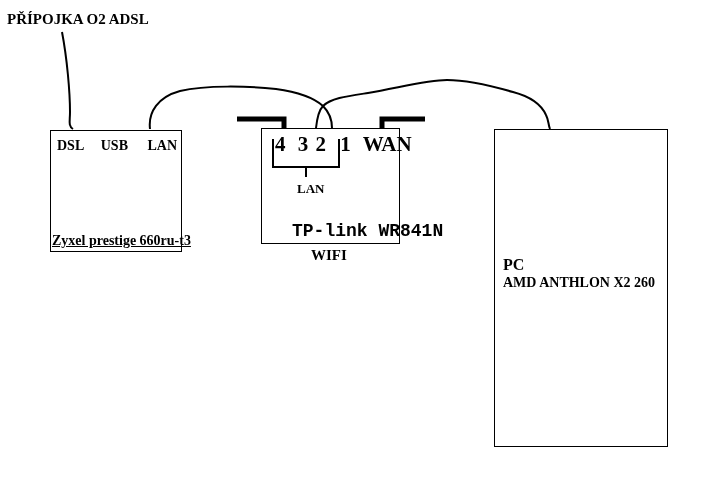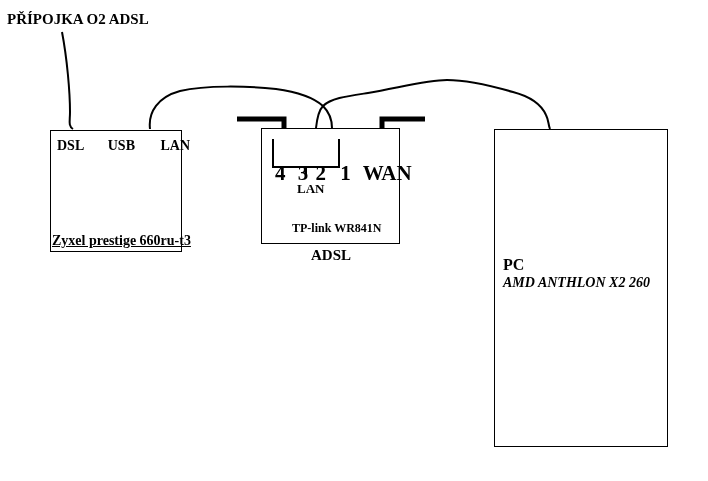--- a/index.html
+++ b/index.html
@@ -28,54 +28,54 @@
     border: 1px solid #000000;
     background: #ffffff;
     box-sizing: border-box;
   }
   
   .connection-label { left: 7px; top: 12px; font-size: 15px; }
 
   
   .modem-box { left: 50px; top: 130px; width: 132px; height: 122px; }
   .modem-ports { left: 57px; top: 139px; font-size: 14px; }
-  .modem-ports .p-dsl { margin-right: 20px; }
-  .modem-ports .p-usb { margin-right: 22px; }
+  .modem-ports .p-dsl { margin-right: 13px; }
+  .modem-ports .p-usb { margin-right: 16px; }
   .modem-name { left: 52px; top: 234px; font-size: 14px; text-decoration: underline; }
 
   
   .router-box { left: 261px; top: 128px; width: 139px; height: 116px; }
-  .router-ports { left: 275px; top: 134px; font-size: 21px; margin-top: 29px; }
+  .router-ports { left: 275px; top: 134px; font-size: 21px; }
   .router-ports .d4 { margin-right: 7px; }
   .router-ports .d3 { margin-right: 2px; }
   .router-ports .d2 { margin-right: 9px; }
   .router-ports .d1 { margin-right: 7px; }
   .lan-bracket {
     position: absolute;
     left: 272px; top: 139px;
     width: 68px; height: 29px;
     border-left: 2px solid #000000;
     border-right: 2px solid #000000;
     border-bottom: 2px solid #000000;
     box-sizing: border-box;
   }
   .lan-bracket-tick {
     position: absolute;
     left: 305px; top: 168px;
     width: 2px; height: 9px;
     background: #000000;
   }
   .lan-group-label { left: 297px; top: 182px; font-size: 13px; }
-  .router-name { left: 292px; top: 222px; font-size: 12px; }
+  .router-name { left: 292px; top: 222px; font-size: 18px; font-family: Liberation Mono, monospace; }
   .wifi-label { left: 311px; top: 248px; font-size: 15px; }
 
   
   .pc-box { left: 494px; top: 129px; width: 174px; height: 318px; }
   .pc-label { left: 503px; top: 257px; font-size: 16px; }
-  .pc-cpu-label { left: 503px; top: 276px; font-size: 14px; font-style: italic; }
+  .pc-cpu-label { left: 503px; top: 276px; font-size: 14px; }
 </style>
 </head>
 <body>
 
 <div class="canvas">
 
   <svg class="wires" viewBox="0 0 708 481" xmlns="http://www.w3.org/2000/svg">
 
     <path d="M62,32 C67,58 70,92 70,112 C70,121 68,126 73,129" fill="none" stroke="#000000" stroke-width="2"></path>
 
@@ -102,19 +102,19 @@
     <span class="d4">4</span>
     <span class="d3">3</span>
     <span class="d2">2</span>
     <span class="d1">1</span>
     <span class="wan">WAN</span>
   </div>
   <div class="lan-bracket"></div>
   <div class="lan-bracket-tick"></div>
   <div class="t lan-group-label">LAN</div>
   <div class="t router-name">TP-link WR841N</div>
-  <div class="t wifi-label">ADSL</div>
+  <div class="t wifi-label">WIFI</div>
 
   <div class="box pc-box"></div>
   <div class="t pc-label">PC</div>
   <div class="t pc-cpu-label">AMD ANTHLON X2 260</div>
 
 </div>
 
 </body></html>

